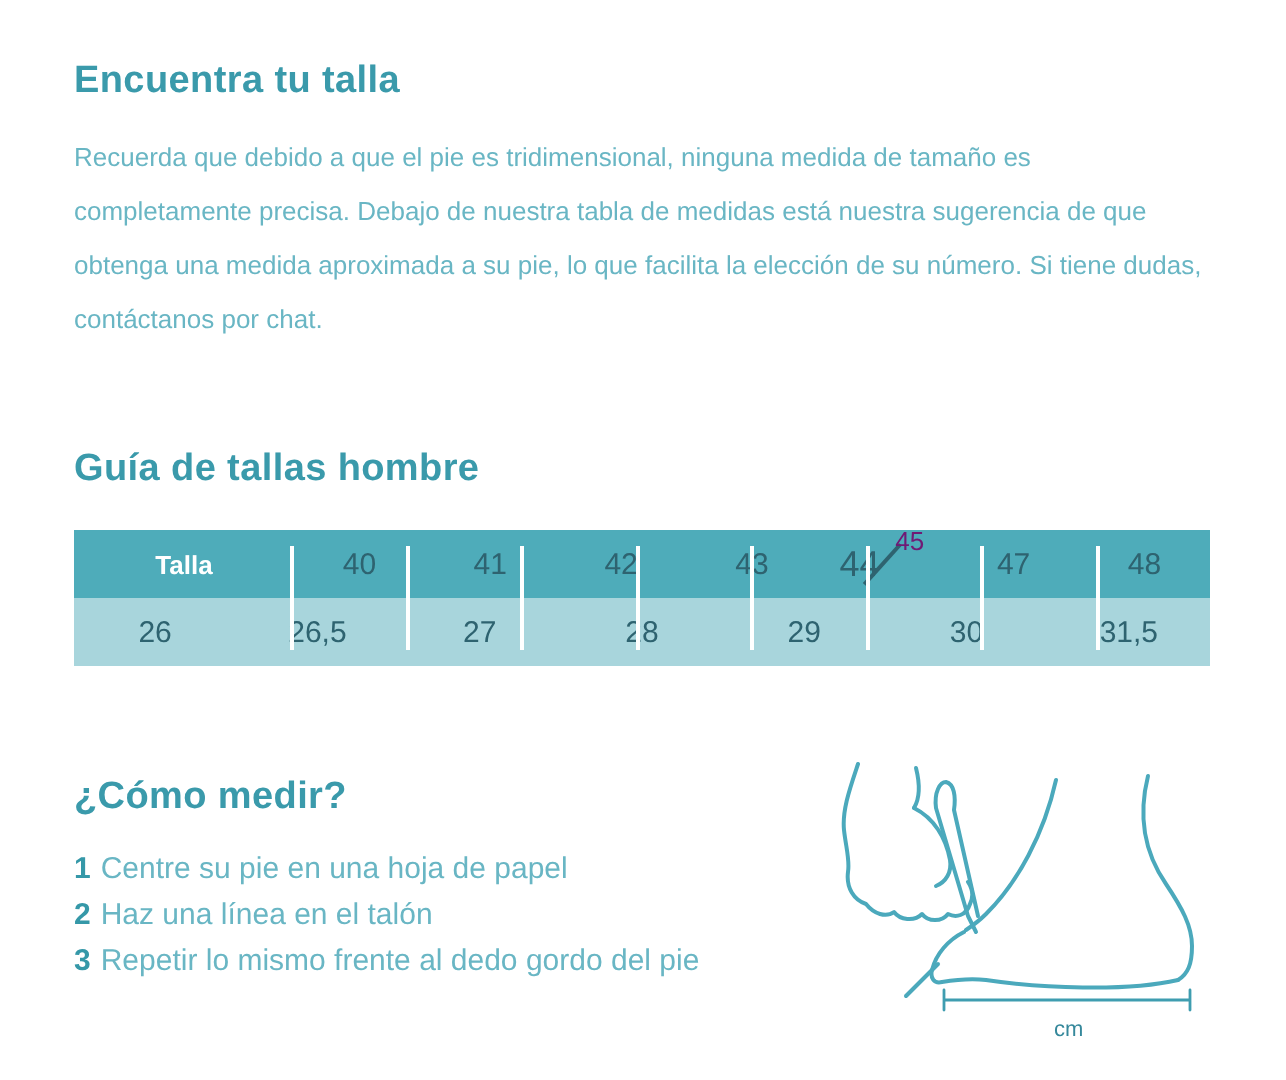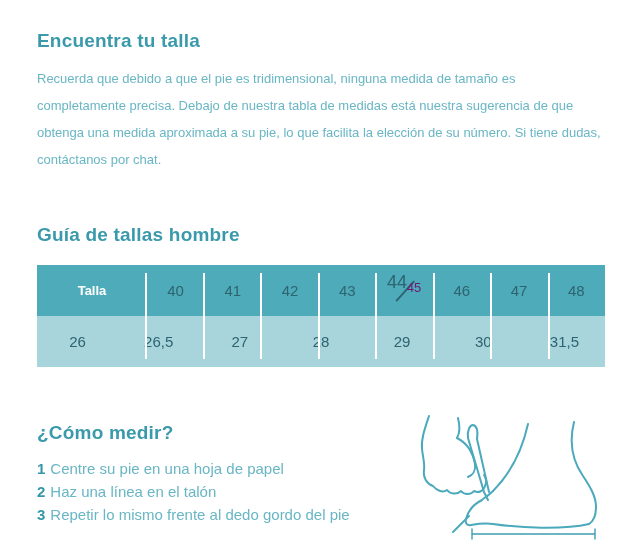--- a/index.html
+++ b/index.html
@@ -23,21 +23,21 @@
     margin:13px 0 0 0;
     font-size:13px;
     line-height:27px;
     color:#69B6C4;
     max-width:582px;
   }
   .guide-heading { margin-top:51px; }
 
   
   .table-wrap { margin-top:19px; position:relative; }
-  .t-row { display:flex; height:51px; }
+  .t-row { display:flex; height:34px; }
   .t-row-sizes { background:#4EACBA; }
   .t-row-cms   { background:#A8D5DC; }
   .label-cell {
     flex:0 0 110px;
     display:flex; align-items:center; justify-content:center;
     color:#ffffff; font-weight:700; font-size:13px;
   }
   .data-cell {
     flex:1;
     display:flex; align-items:center; justify-content:center;
@@ -93,21 +93,20 @@
       <div class="label-cell">Talla</div>
       <div class="data-cell">40</div>
       <div class="data-cell">41</div>
       <div class="data-cell">42</div>
       <div class="data-cell">43</div>
       <div class="data-cell split-cell">
         <span class="sc-top">44</span>
         <span class="sc-slash"></span>
         <span class="sc-bottom">45</span>
       </div>
-      <div class="data-cell">46</div>
       <div class="data-cell">47</div>
       <div class="data-cell">48</div>
     </div>
     <div class="t-row t-row-cms">
       <div class="data-cell">26</div>
       <div class="data-cell">26,5</div>
       <div class="data-cell">27</div>
       <div class="data-cell">28</div>
       <div class="data-cell">29</div>
       <div class="data-cell">30</div>

